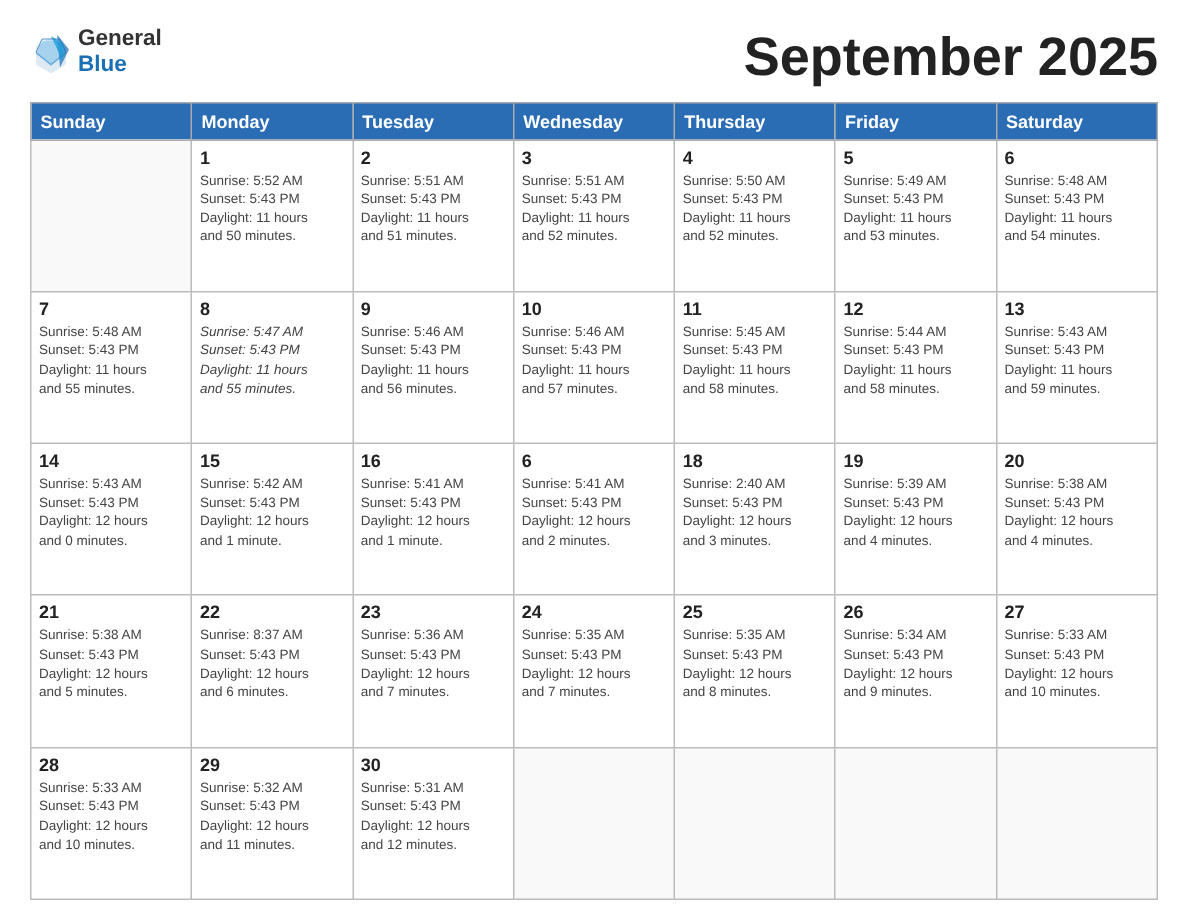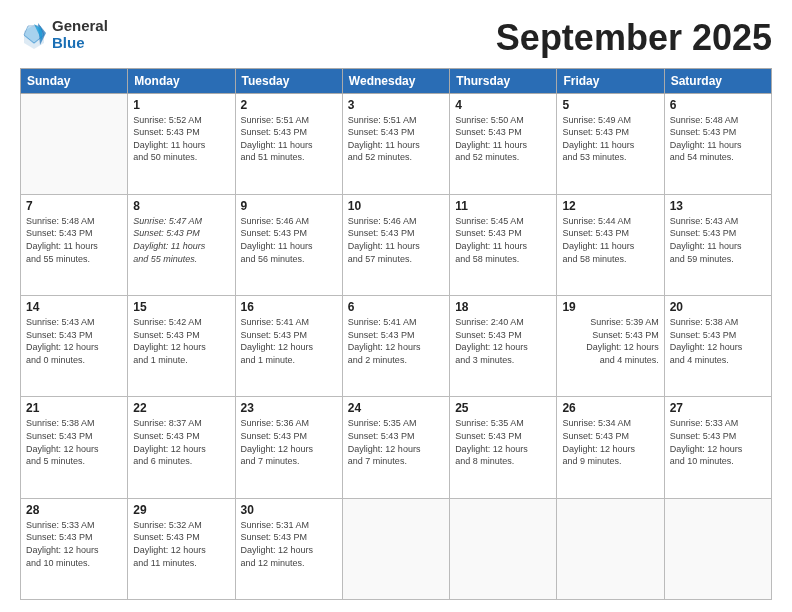--- a/index.html
+++ b/index.html
@@ -267,21 +267,21 @@
           </td>
           <td>
             <span class="day-num">18</span>
             <div class="day-info" style="white-space: pre-line;">Sunrise: 2:40 AM
 Sunset: 5:43 PM
 Daylight: 12 hours
 and 3 minutes.</div>
           </td>
           <td>
             <span class="day-num">19</span>
-            <div class="day-info" style="white-space: pre-line; text-align: right;">Sunrise: 5:39 AM
+            <div class="day-info" style="white-space: pre-line;">Sunrise: 5:39 AM
 Sunset: 5:43 PM
 Daylight: 12 hours
 and 4 minutes.</div>
           </td>
           <td>
             <span class="day-num">20</span>
             <div class="day-info" style="white-space: pre-line;">Sunrise: 5:38 AM
 Sunset: 5:43 PM
 Daylight: 12 hours
 and 4 minutes.</div>

